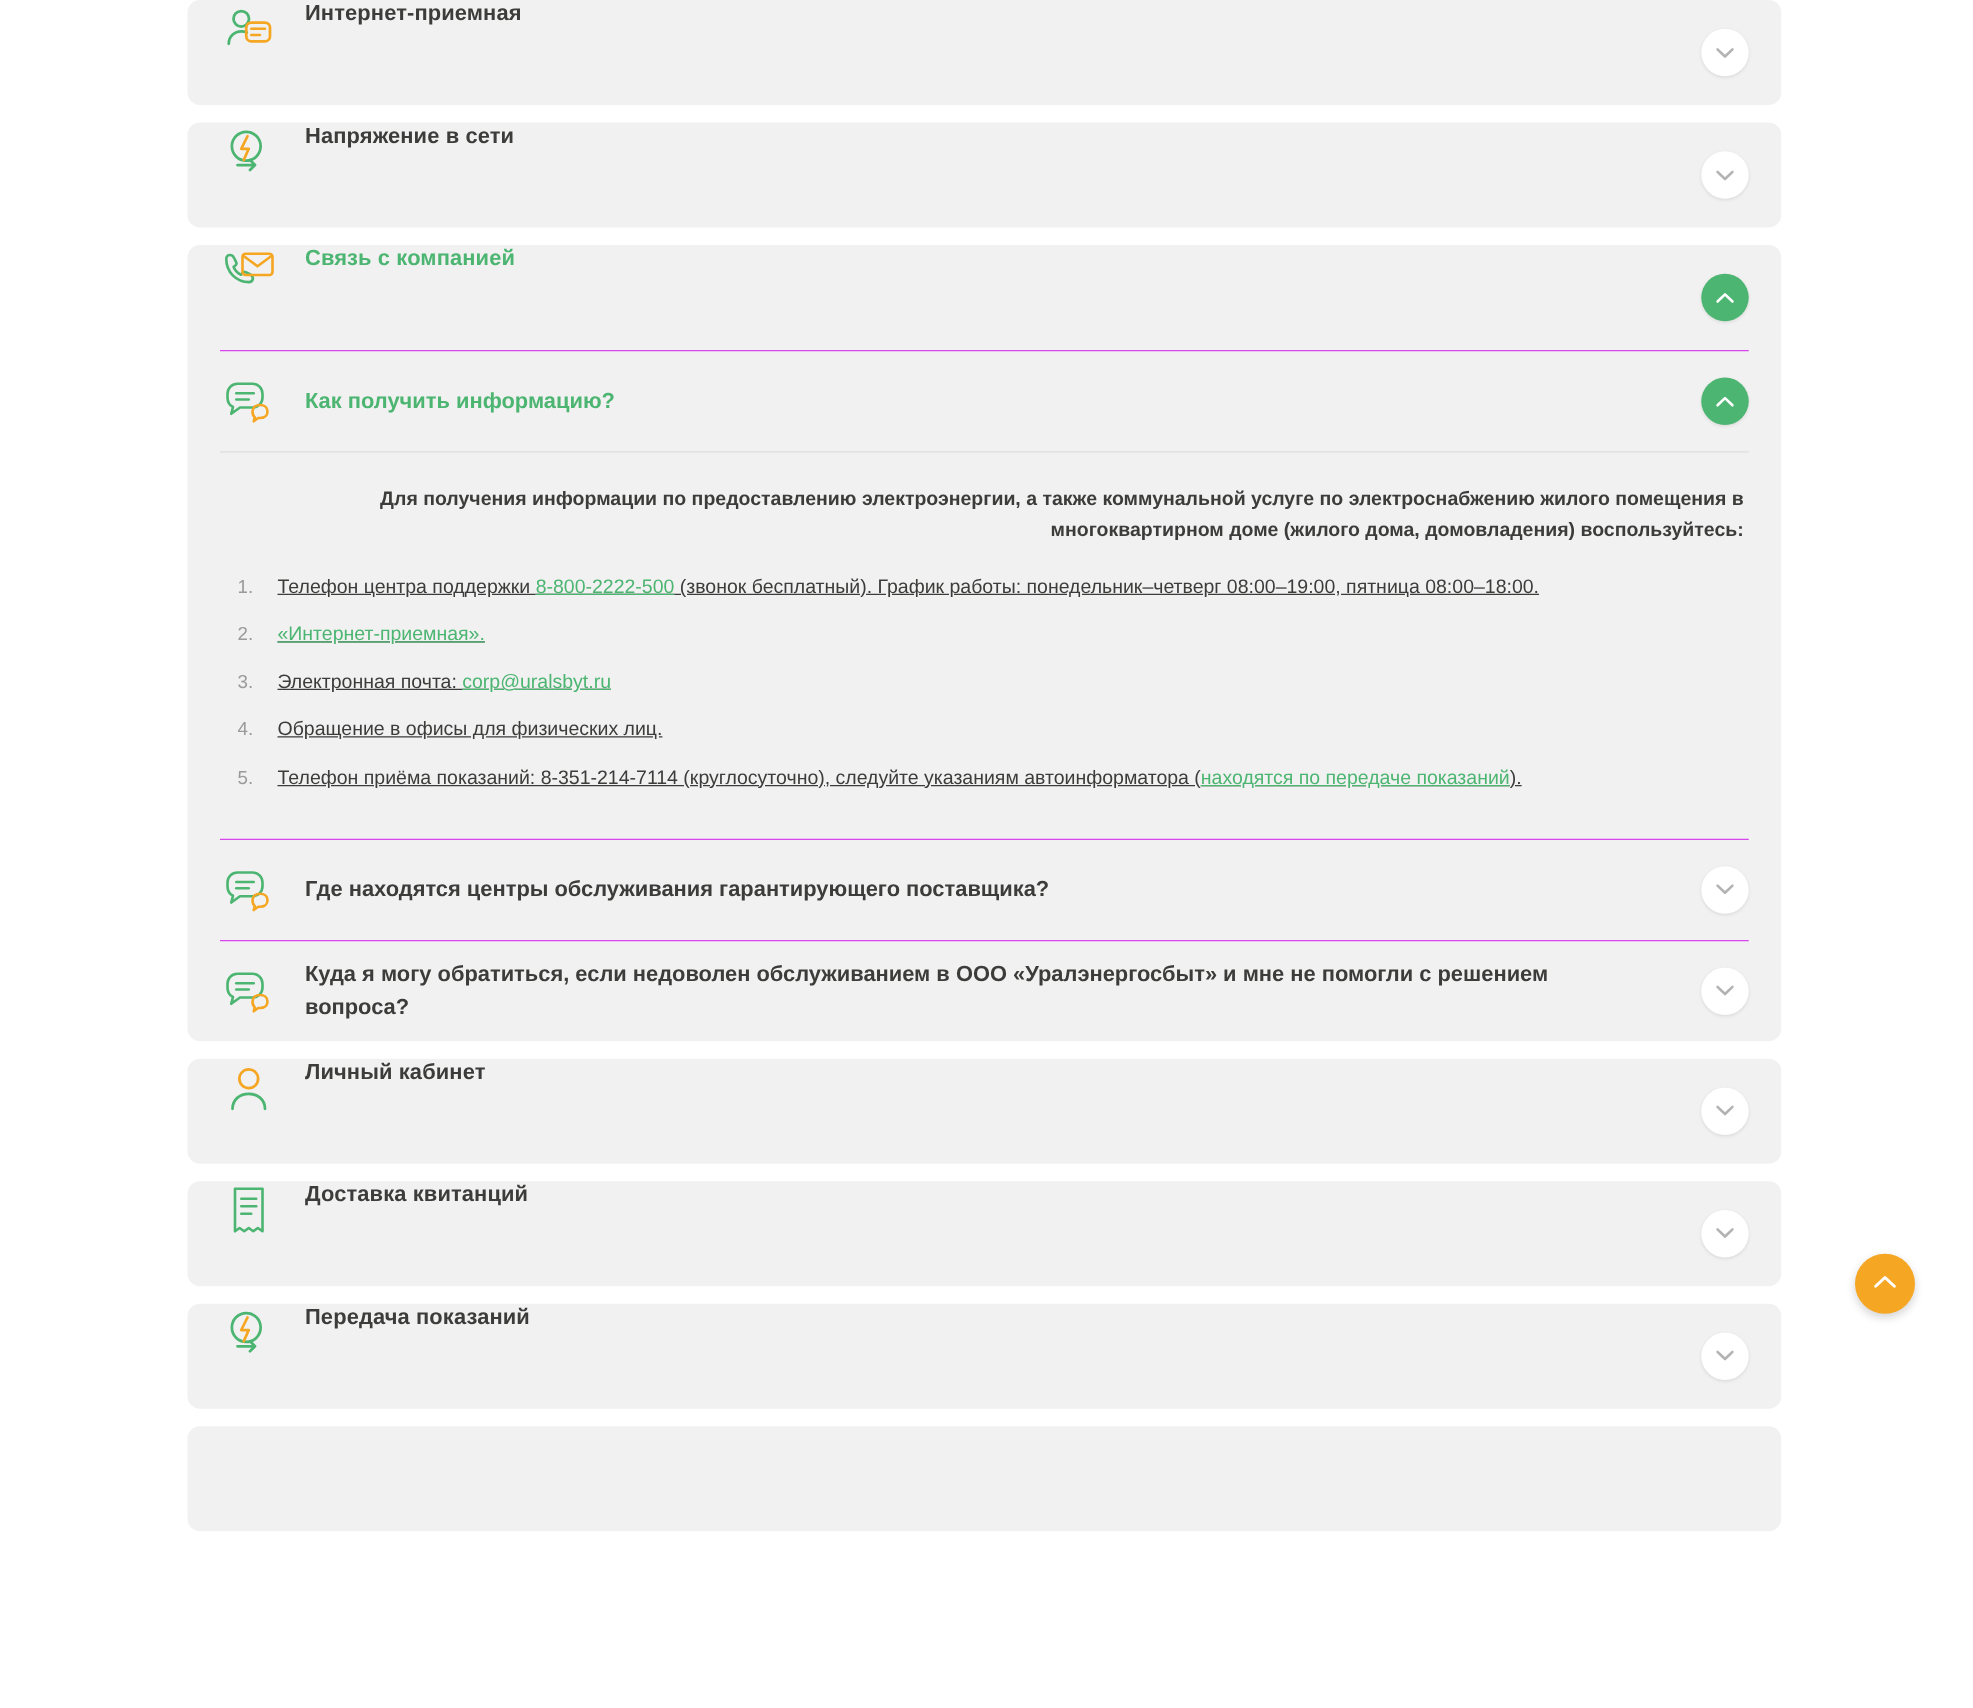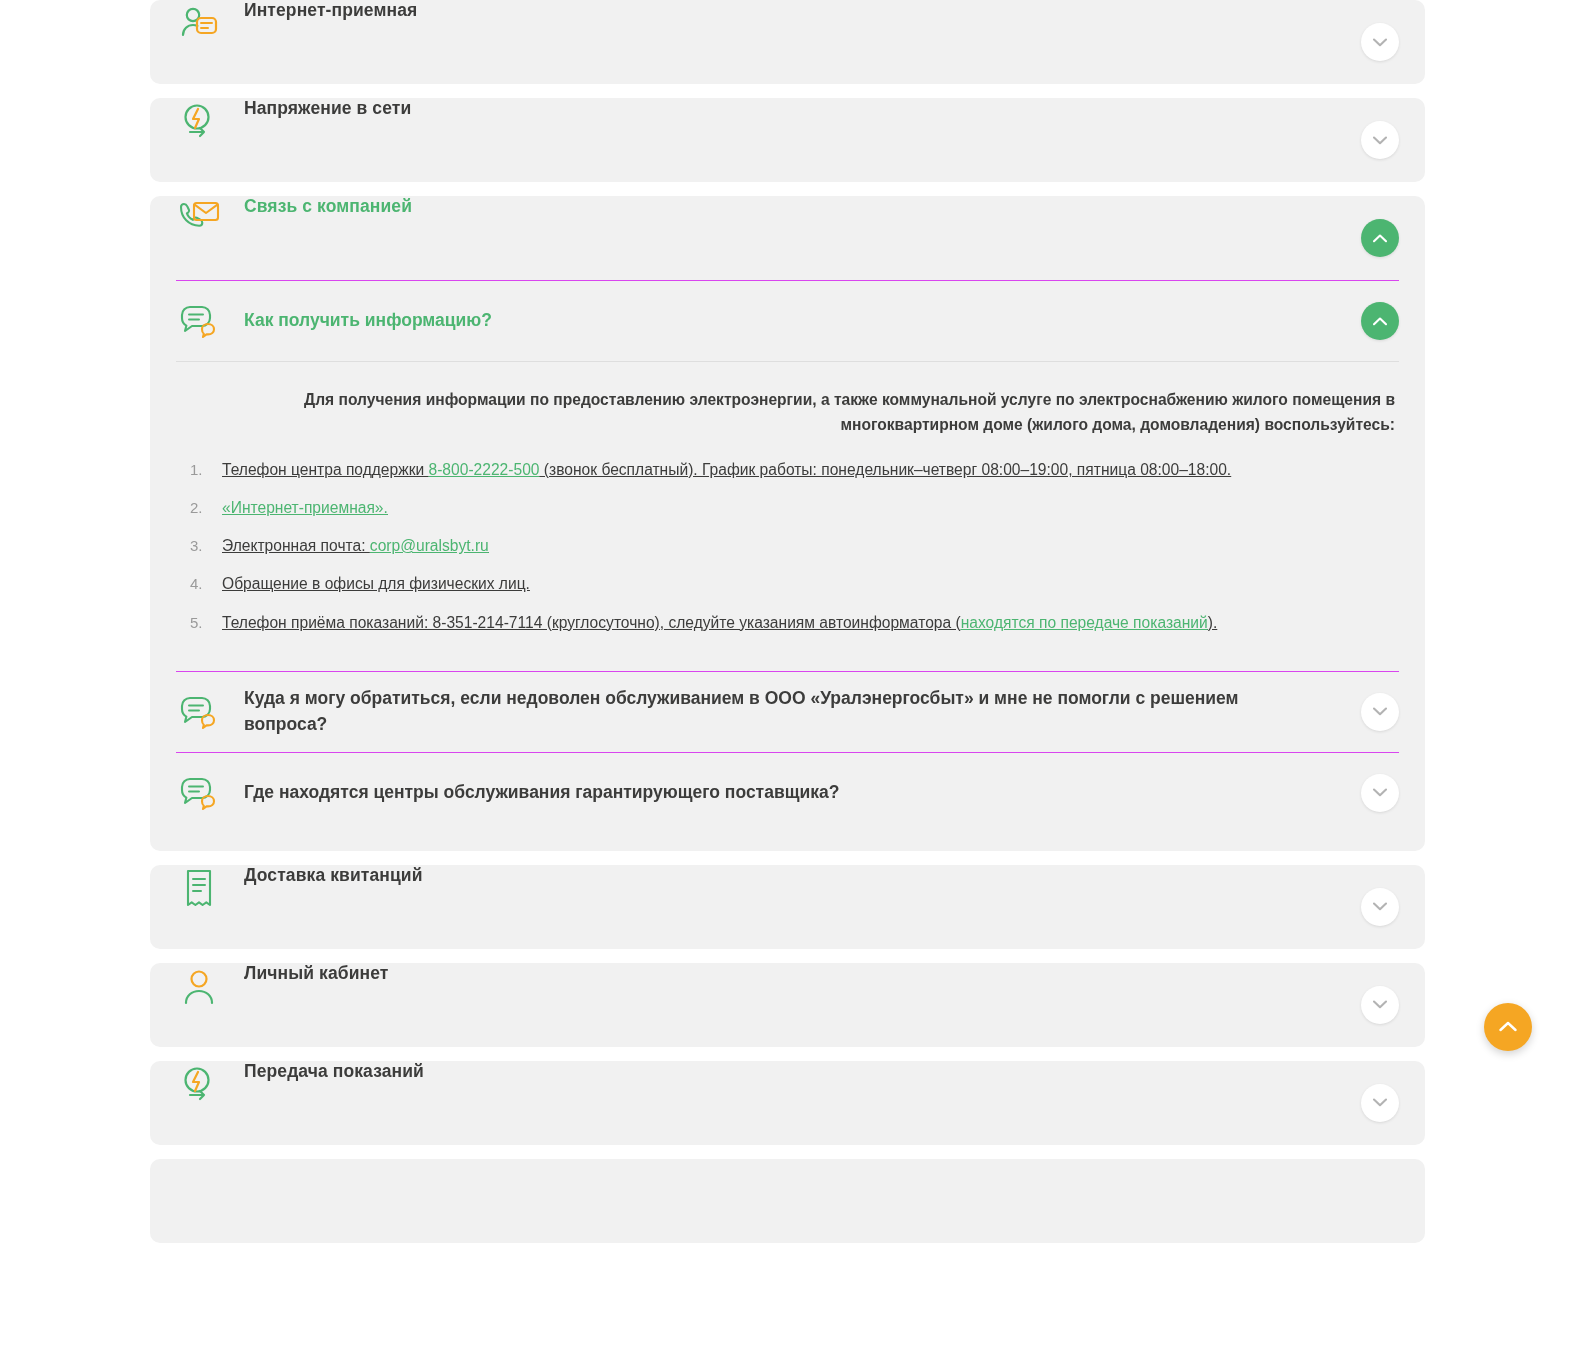--- a/index.html
+++ b/index.html
@@ -33,21 +33,20 @@
 
   
   .panel {
     background: #f1f1f1;
     border-radius: 10px;
     margin-bottom: 14px;
     padding: 0 26px;
     box-sizing: border-box;
   }
   .panel.open {
-    padding-bottom: 18px;
   }
   .panel-head {
     display: flex;
     min-height: 84px;
     position: relative;
     padding-right: 70px;
     box-sizing: border-box;
   }
   .panel-icon {
     width: 46px;
@@ -267,77 +266,77 @@
       <div class="sub">
         <div class="sub-head">
           <span class="panel-icon">
             <svg width="42" height="38" viewBox="0 0 42 38">
               <path d="M4 13c0-4.4 3.6-8 8-8h12c4.4 0 8 3.6 8 8v3c0 4.4-3.6 8-8 8H14l-7 5 1.4-5.4C5.6 22.2 4 19.3 4 16z" fill="none" stroke="#4cb571" stroke-width="2.1" stroke-linejoin="round"></path>
               <line x1="11" y1="12.5" x2="25" y2="12.5" stroke="#4cb571" stroke-width="2" stroke-linecap="round"></line>
               <line x1="11" y1="17.5" x2="21" y2="17.5" stroke="#4cb571" stroke-width="2" stroke-linecap="round"></line>
               <path d="M30 22c3.5 0 6 2.2 6 5.2 0 3-2.5 5.2-6 5.2h-1.5l-3.5 2.6.8-3.2c-1.2-1-1.8-2.4-1.8-4.6 0-3 2.5-5.2 6-5.2z" fill="none" stroke="#f5a623" stroke-width="2.1" stroke-linejoin="round"></path>
             </svg>
           </span>
-          <span class="sub-title">Куда я могу обратиться, если недоволен обслуживанием в ООО «Уралэнергосбыт» и мне не помогли с решением вопроса?</span>
+          <span class="sub-title">Где находятся центры обслуживания гарантирующего поставщика?</span>
           <span class="chev">
             <svg width="14" height="9" viewBox="0 0 14 9">
                 <path d="M1 1.5L7 7.2 13 1.5" fill="none" stroke="#b3b3b3" stroke-width="2.1" stroke-linecap="round" stroke-linejoin="round"></path>
               </svg>
           </span>
         </div>
       </div>
 
       <div class="sub">
         <div class="sub-head">
           <span class="panel-icon">
             <svg width="42" height="38" viewBox="0 0 42 38">
               <path d="M4 13c0-4.4 3.6-8 8-8h12c4.4 0 8 3.6 8 8v3c0 4.4-3.6 8-8 8H14l-7 5 1.4-5.4C5.6 22.2 4 19.3 4 16z" fill="none" stroke="#4cb571" stroke-width="2.1" stroke-linejoin="round"></path>
               <line x1="11" y1="12.5" x2="25" y2="12.5" stroke="#4cb571" stroke-width="2" stroke-linecap="round"></line>
               <line x1="11" y1="17.5" x2="21" y2="17.5" stroke="#4cb571" stroke-width="2" stroke-linecap="round"></line>
               <path d="M30 22c3.5 0 6 2.2 6 5.2 0 3-2.5 5.2-6 5.2h-1.5l-3.5 2.6.8-3.2c-1.2-1-1.8-2.4-1.8-4.6 0-3 2.5-5.2 6-5.2z" fill="none" stroke="#f5a623" stroke-width="2.1" stroke-linejoin="round"></path>
             </svg>
           </span>
-          <span class="sub-title">Где находятся центры обслуживания гарантирующего поставщика?</span>
+          <span class="sub-title">Куда я могу обратиться, если недоволен обслуживанием в ООО «Уралэнергосбыт» и мне не помогли с решением вопроса?</span>
           <span class="chev">
             <svg width="14" height="9" viewBox="0 0 14 9">
                 <path d="M1 1.5L7 7.2 13 1.5" fill="none" stroke="#b3b3b3" stroke-width="2.1" stroke-linecap="round" stroke-linejoin="round"></path>
               </svg>
           </span>
         </div>
+      </div>
+    </div>
+
+    <div class="panel">
+      <div class="panel-head">
+        <span class="panel-icon">
+          <svg width="38" height="42" viewBox="0 0 38 42">
+            <circle cx="19" cy="14" r="7.5" fill="none" stroke="#f5a623" stroke-width="2.2"></circle>
+            <path d="M6 38c0-7.2 5.8-12 13-12s13 4.8 13 12" fill="none" stroke="#4cb571" stroke-width="2.2" stroke-linecap="round"></path>
+          </svg>
+        </span>
+        <span class="panel-title">Личный кабинет</span>
+        <span class="chev">
+          <svg width="14" height="9" viewBox="0 0 14 9">
+              <path d="M1 1.5L7 7.2 13 1.5" fill="none" stroke="#b3b3b3" stroke-width="2.1" stroke-linecap="round" stroke-linejoin="round"></path>
+            </svg>
+        </span>
       </div>
     </div>
 
     <div class="panel">
       <div class="panel-head">
         <span class="panel-icon">
           <svg width="36" height="42" viewBox="0 0 36 42">
             <path d="M7 4h22v34l-3.7-2.6L21.6 38l-3.6-2.6L14.4 38l-3.7-2.6L7 38z" fill="none" stroke="#4cb571" stroke-width="2.1" stroke-linejoin="round"></path>
             <line x1="12" y1="12" x2="24" y2="12" stroke="#4cb571" stroke-width="2" stroke-linecap="round"></line>
             <line x1="12" y1="18" x2="24" y2="18" stroke="#4cb571" stroke-width="2" stroke-linecap="round"></line>
             <line x1="12" y1="24" x2="20" y2="24" stroke="#4cb571" stroke-width="2" stroke-linecap="round"></line>
           </svg>
         </span>
         <span class="panel-title">Доставка квитанций</span>
-        <span class="chev">
-          <svg width="14" height="9" viewBox="0 0 14 9">
-              <path d="M1 1.5L7 7.2 13 1.5" fill="none" stroke="#b3b3b3" stroke-width="2.1" stroke-linecap="round" stroke-linejoin="round"></path>
-            </svg>
-        </span>
-      </div>
-    </div>
-
-    <div class="panel">
-      <div class="panel-head">
-        <span class="panel-icon">
-          <svg width="38" height="42" viewBox="0 0 38 42">
-            <circle cx="19" cy="14" r="7.5" fill="none" stroke="#f5a623" stroke-width="2.2"></circle>
-            <path d="M6 38c0-7.2 5.8-12 13-12s13 4.8 13 12" fill="none" stroke="#4cb571" stroke-width="2.2" stroke-linecap="round"></path>
-          </svg>
-        </span>
-        <span class="panel-title">Личный кабинет</span>
         <span class="chev">
           <svg width="14" height="9" viewBox="0 0 14 9">
               <path d="M1 1.5L7 7.2 13 1.5" fill="none" stroke="#b3b3b3" stroke-width="2.1" stroke-linecap="round" stroke-linejoin="round"></path>
             </svg>
         </span>
       </div>
     </div>
 
     <div class="panel">
       <div class="panel-head">

